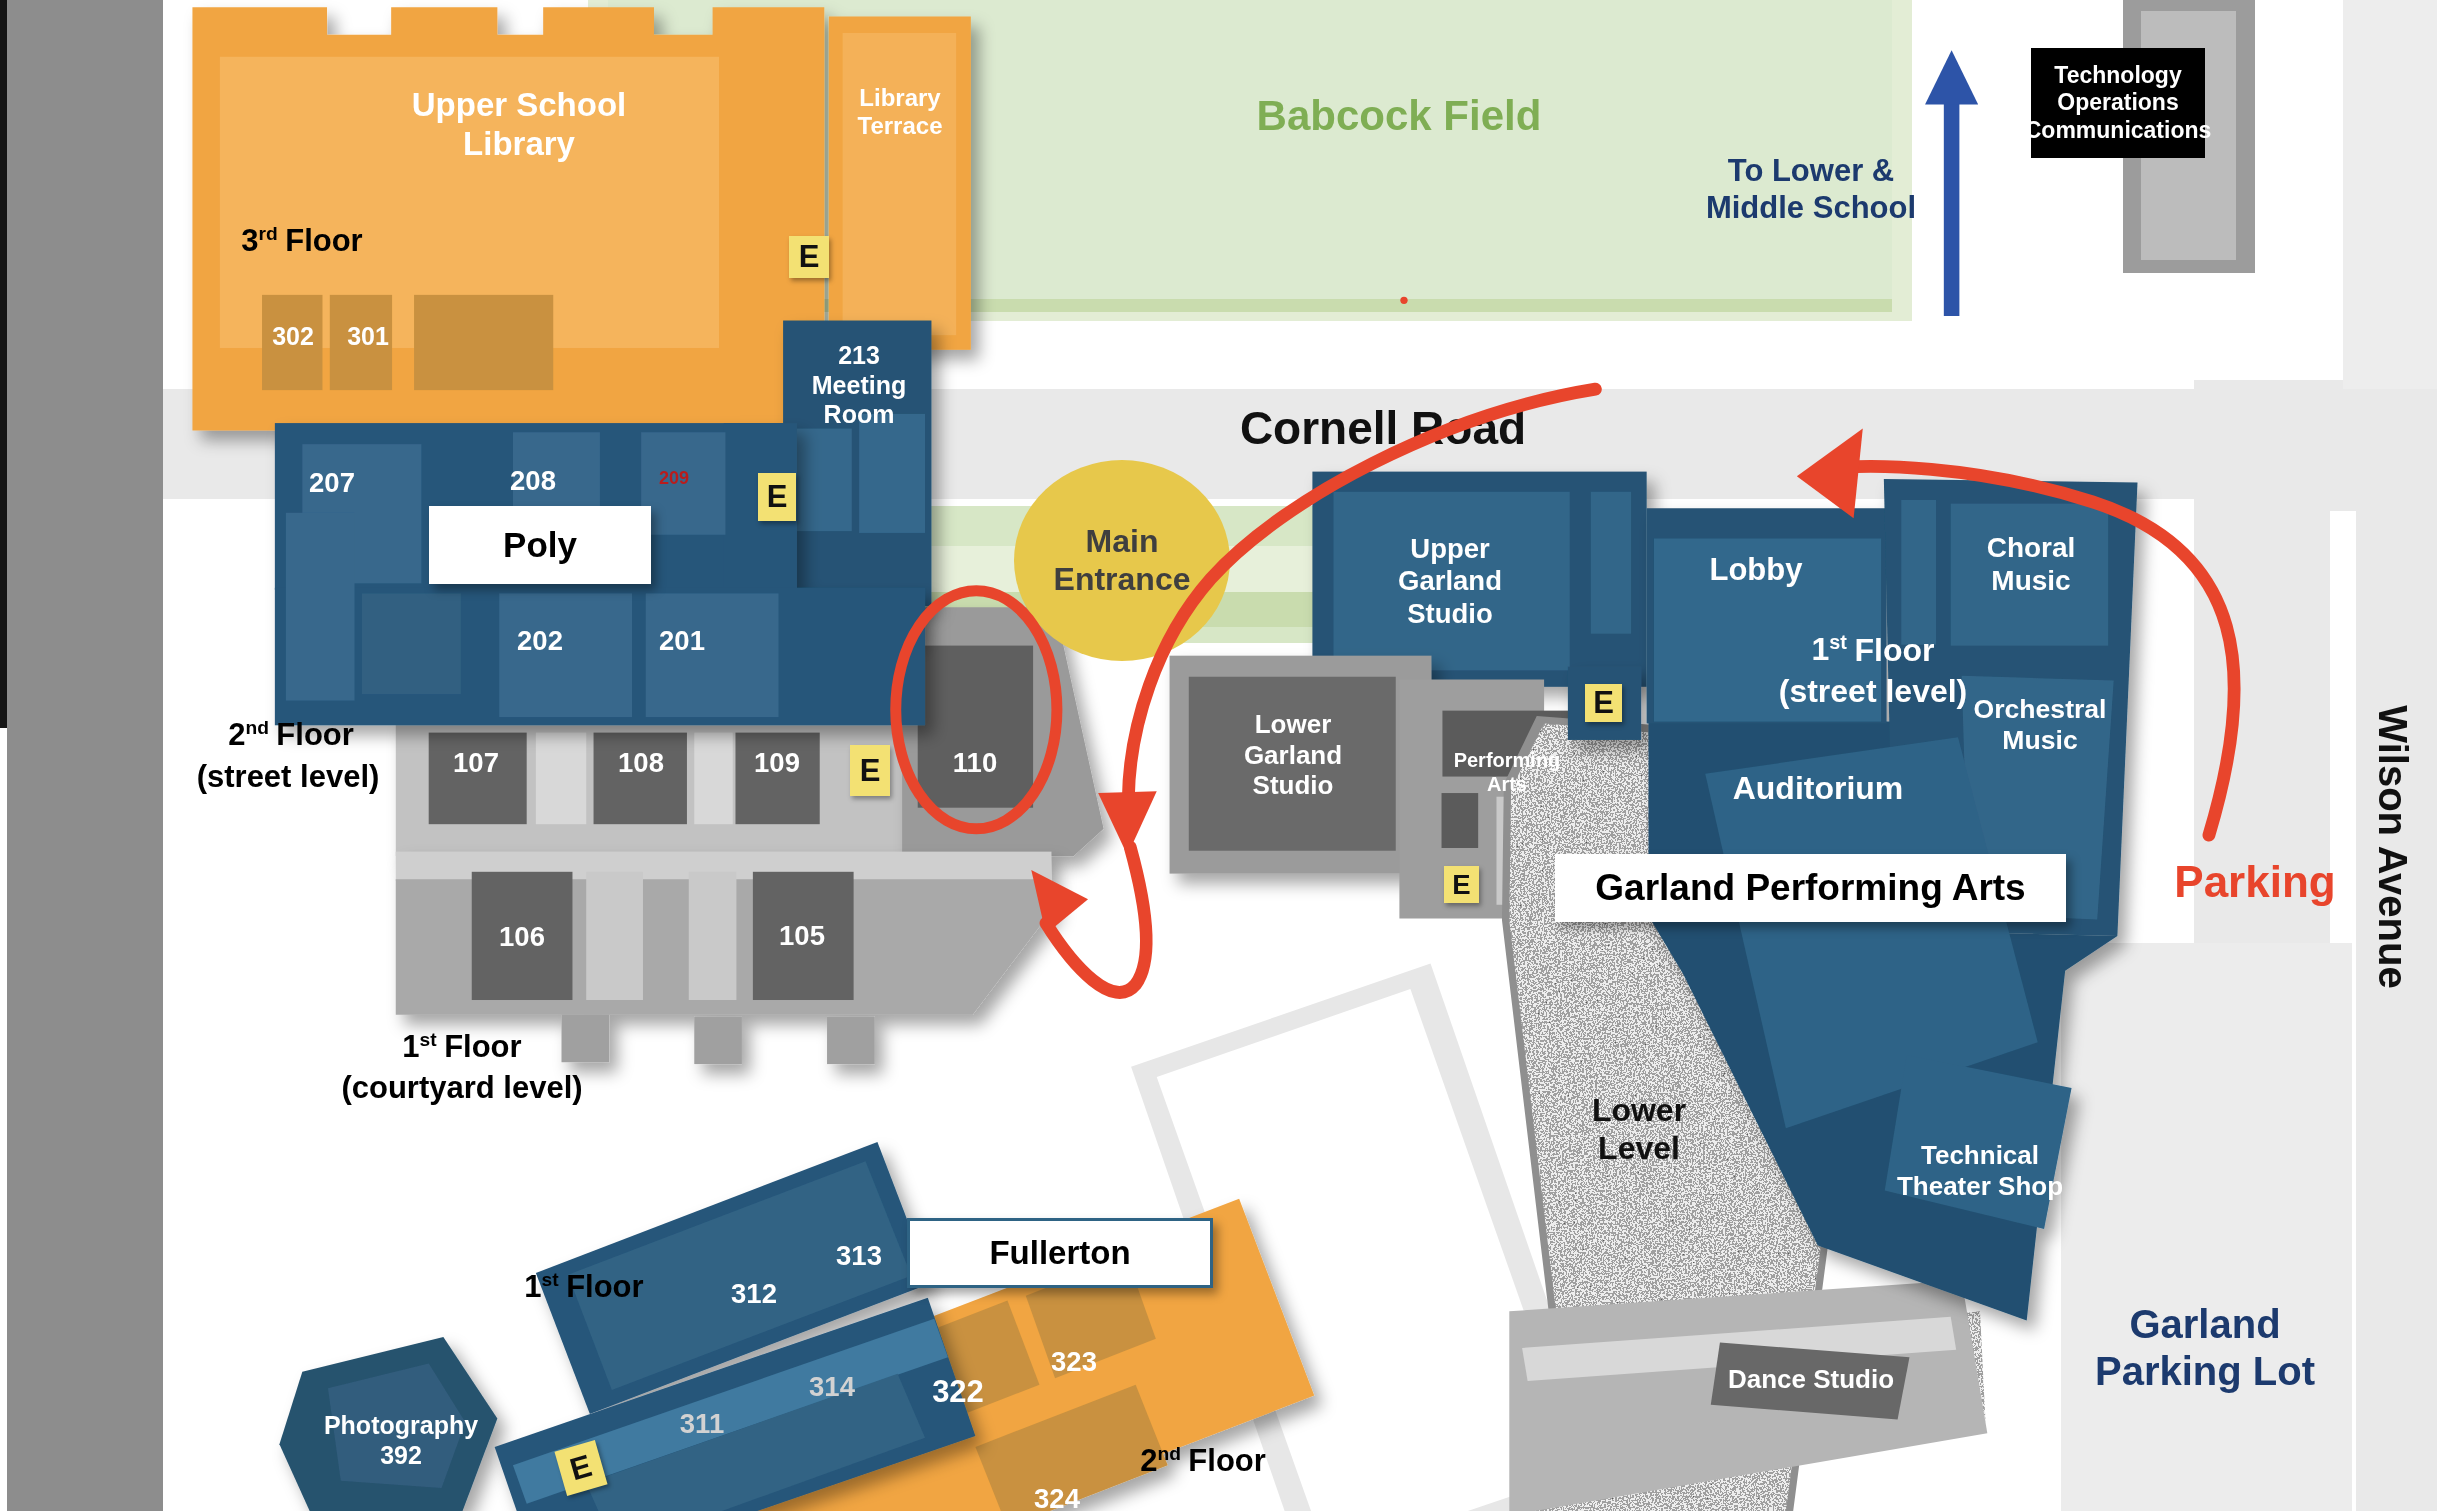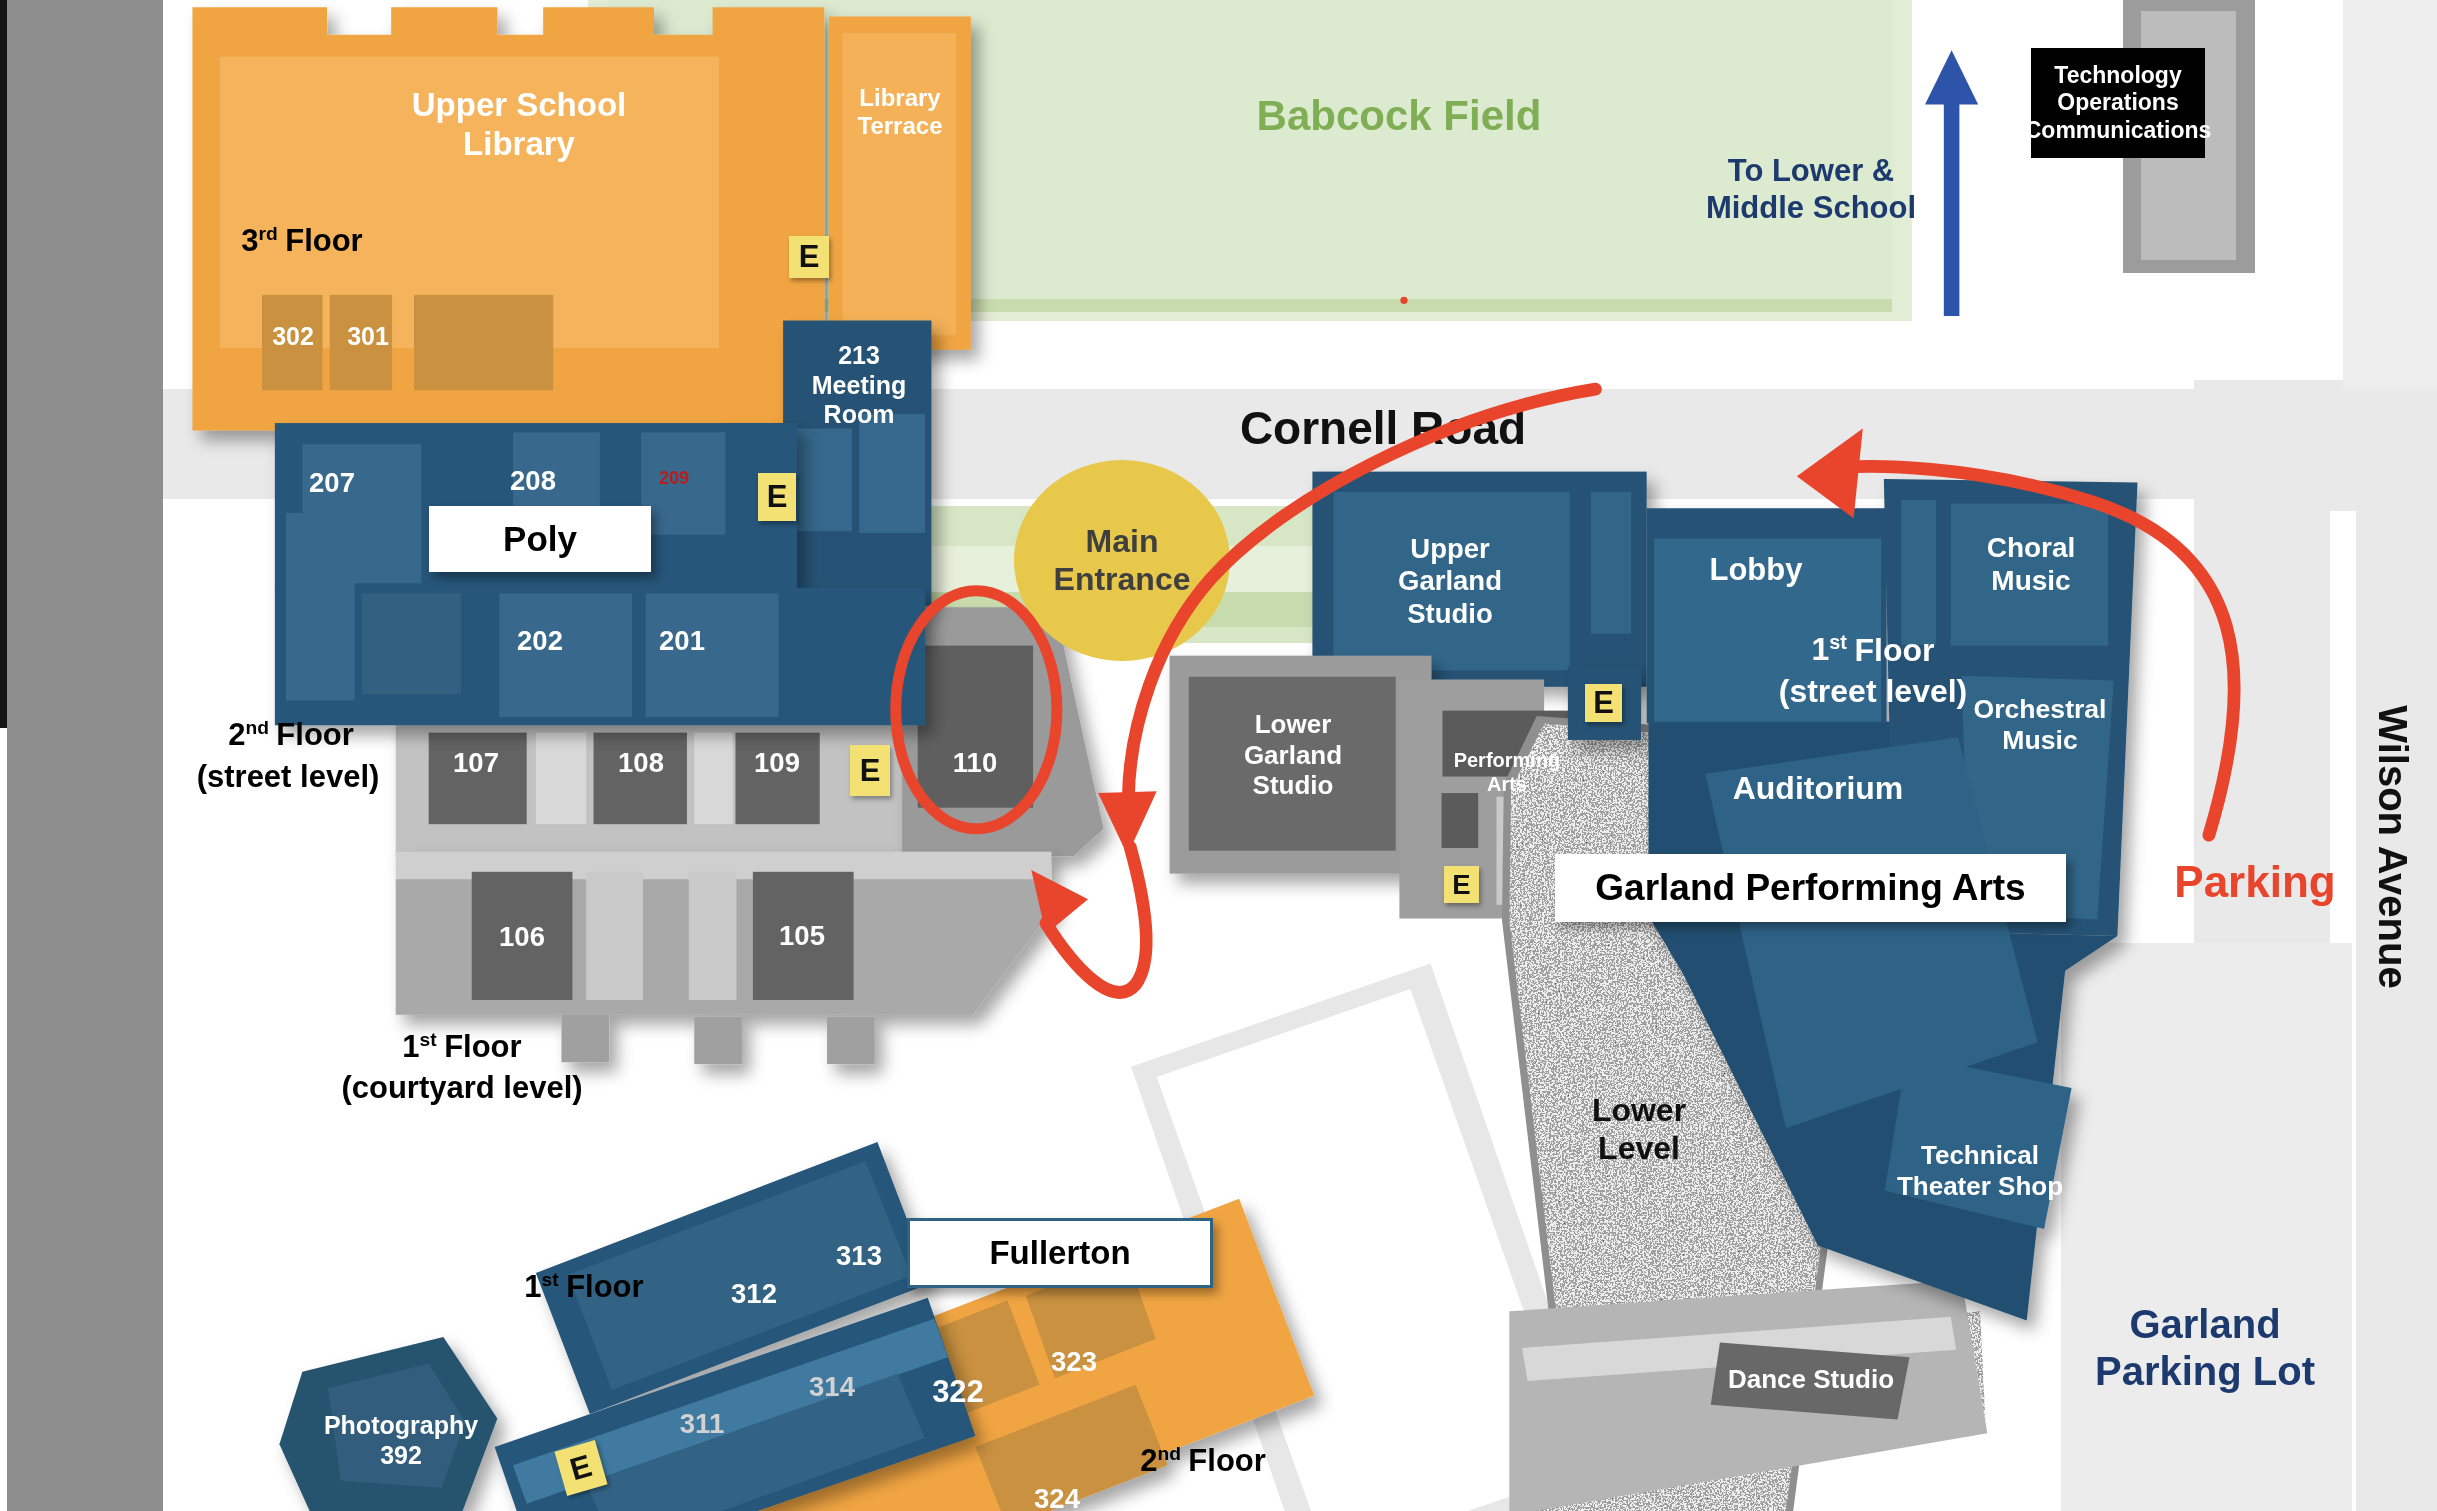--- a/index.html
+++ b/index.html
@@ -177,21 +177,21 @@
 
     <g filter="url(#ds)">
       <polygon points="585,1390 958,1247 1017,1401 644,1544" fill="#27567a"></polygon>
       <polygon points="620,1392 945,1268 995,1393 668,1518" fill="#316384"></polygon>
       <polygon points="540,1580 1013,1417 1065,1568 592,1731" fill="#27567a"></polygon>
       <polygon points="560,1600 1020,1440 1035,1482 575,1642" fill="#3f7aa0"></polygon>
       <polygon points="640,1620 980,1500 1010,1570 672,1692" fill="#316384"></polygon>
     </g>
   </svg>
 
-  <div class="whitebox" style="left:429px;top:506px;width:222px;height:66px;font-size:35px;">
+  <div class="whitebox" style="left:429px;top:506px;width:222px;height:78px;font-size:35px;">
     <span>Poly</span>
   </div>
   <div class="whitebox" style="left:1555px;top:854px;width:511px;height:68px;font-size:37px;">
     <span>Garland Performing Arts</span>
   </div>
   <div class="whitebox" style="left:907px;top:1218px;width:300px;height:64px;font-size:33px;border:3.7px solid #2e6384;">
     <span>Fullerton</span>
   </div>
   <div class="abs" style="left:2031px;top:48px;width:174px;height:110px;background:#000;display:flex;align-items:center;justify-content:center;">
     <span class="lbl" style="position:static;transform:none;color:#fff;font-size:23px;">Technology

